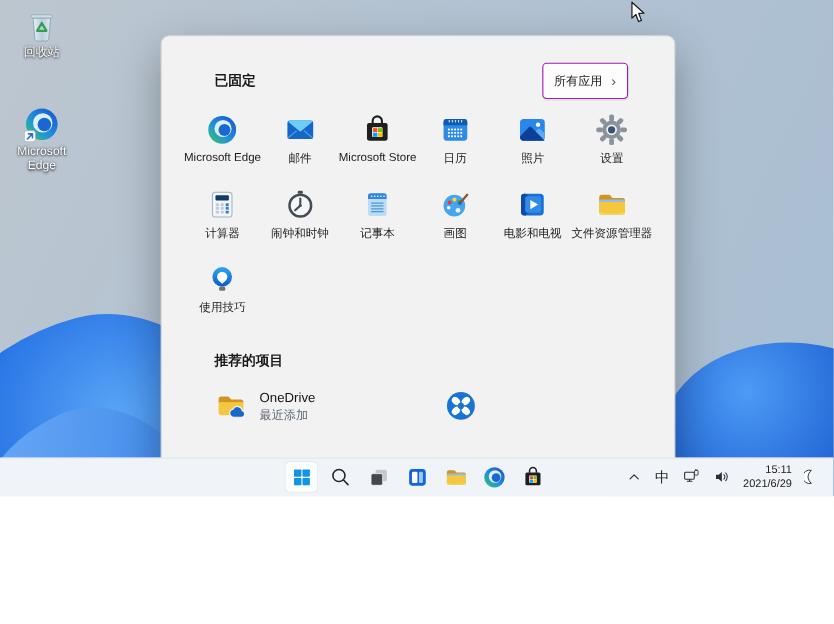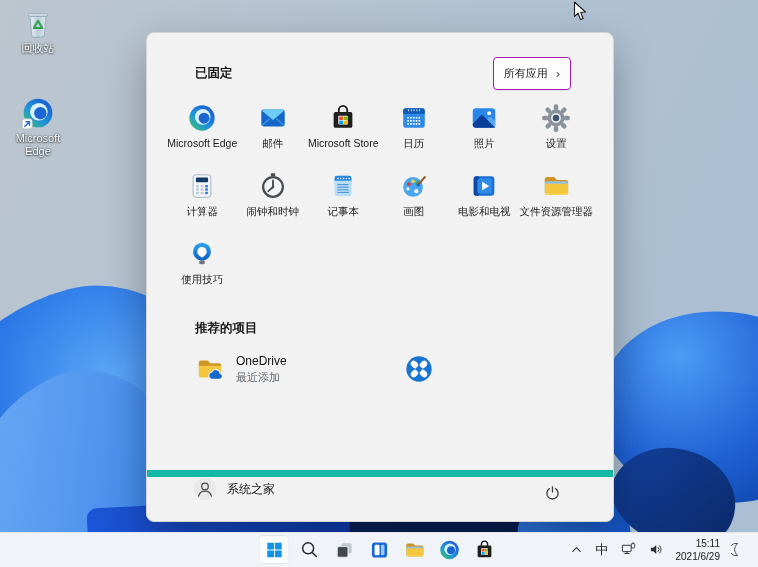--- a/index.html
+++ b/index.html
@@ -1,17 +1,17 @@
 <!DOCTYPE html>
 <html><head>
 <meta charset="utf-8">
 <style>
   html,body{margin:0;padding:0;}
   body{width:758px;height:567px;overflow:hidden;font-family:"Liberation Sans","DejaVu Sans",sans-serif;background:#fff;}
-  .desktop{position:relative;width:758px;height:567px;overflow:hidden;
+  .desktop{position:relative;width:758px;height:451px;overflow:hidden;
     background:linear-gradient(115deg,#bcc6cf 0%,#b2c2d2 45%,#a9bed2 100%);}
   
   .petal{position:absolute;}
   .p1{left:-70px;top:288px;width:330px;height:330px;border-radius:55% 45% 60% 40%/45% 60% 40% 55%;
       background:radial-gradient(circle at 60% 30%,#5ba7f7 0%,#2470e4 45%,#0d47b5 80%);transform:rotate(-15deg);}
   .p2{left:-30px;top:378px;width:225px;height:235px;border-radius:60% 40% 55% 45%/55% 45% 60% 40%;
       background:linear-gradient(120deg,#7cb6f8,#2e7ce8);transform:rotate(-30deg);opacity:.92;}
   .p3a{left:88px;top:500px;width:335px;height:70px;border-radius:10px 40px 0 0;
       background:linear-gradient(95deg,#1c55d8,#0e3db4 70%);transform:rotate(-3deg);}
   .p3b{left:350px;top:505px;width:245px;height:62px;background:linear-gradient(95deg,#09215c,#071a4a);transform:rotate(-2deg);}

